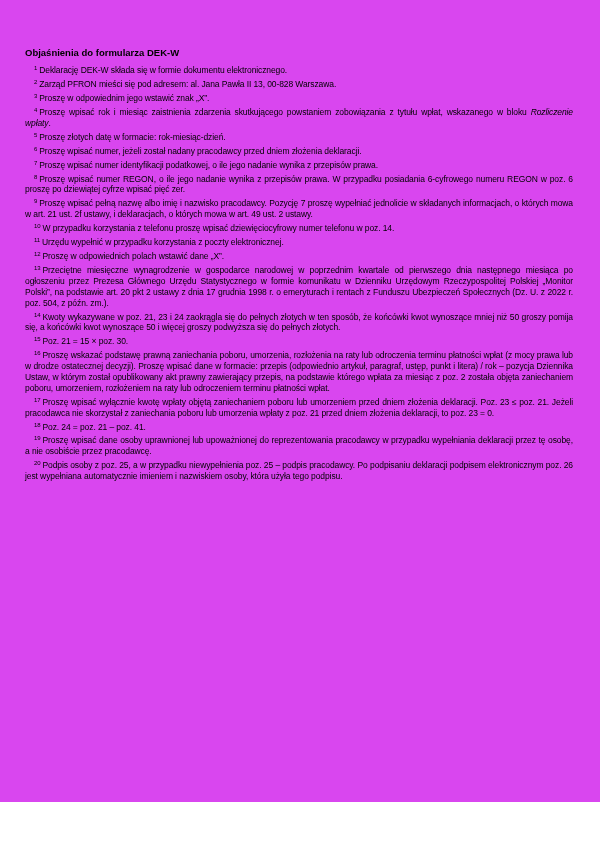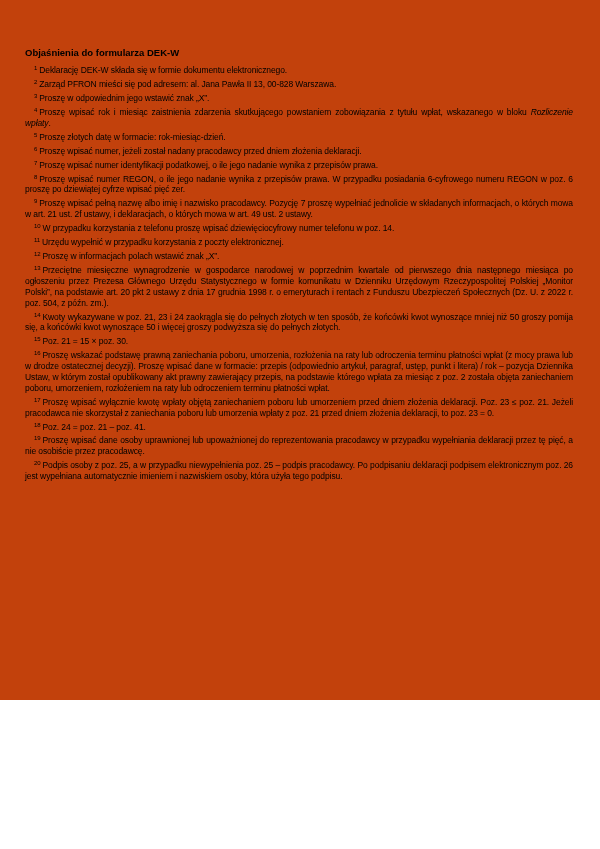--- a/index.html
+++ b/index.html
@@ -3,23 +3,23 @@
 <meta charset="utf-8">
 <style>
   html, body {
     margin: 0;
     padding: 0;
     background: #ffffff;
   }
   .page {
     position: relative;
     width: 600px;
-    height: 700px;
+    height: 802px;
     box-sizing: border-box;
-    background: #c2410c;
+    background: #d946ef;
     padding: 47px 27px 0 25px;
     font-family: "Liberation Sans", sans-serif;
     color: #000000;
     overflow: hidden;
   }
   .doc-title {
     font-size: 9.5px;
     line-height: 11px;
     font-weight: bold;
     margin: 0 0 7px 0;
@@ -65,30 +65,30 @@
   <p class="footnote"><sup>7</sup><span>Proszę wpisać numer identyfikacji podatkowej, o ile jego nadanie wynika z przepisów prawa.</span></p>
 
   <p class="footnote"><sup>8</sup><span>Proszę wpisać numer REGON, o ile jego nadanie wynika z przepisów prawa. W przypadku posiadania 6-cyfrowego numeru REGON w poz. 6 proszę po dziewiątej cyfrze wpisać pięć zer.</span></p>
 
   <p class="footnote"><sup>9</sup><span>Proszę wpisać pełną nazwę albo imię i nazwisko pracodawcy. Pozycję 7 proszę wypełniać jednolicie w składanych informacjach, o których mowa w art. 21 ust. 2f ustawy, i deklaracjach, o których mowa w art. 49 ust. 2 ustawy.</span></p>
 
   <p class="footnote"><sup>10</sup><span>W przypadku korzystania z telefonu proszę wpisać dziewięciocyfrowy numer telefonu w poz. 14.</span></p>
 
   <p class="footnote"><sup>11</sup><span>Urzędu wypełnić w przypadku korzystania z poczty elektronicznej.</span></p>
 
-  <p class="footnote"><sup>12</sup><span>Proszę w informacjach polach wstawić znak „X”.</span></p>
+  <p class="footnote"><sup>12</sup><span>Proszę w odpowiednich polach wstawić dane „X”.</span></p>
 
   <p class="footnote"><sup>13</sup><span>Przeciętne miesięczne wynagrodzenie w gospodarce narodowej w poprzednim kwartale od pierwszego dnia następnego miesiąca po ogłoszeniu przez Prezesa Głównego Urzędu Statystycznego w formie komunikatu w Dzienniku Urzędowym Rzeczypospolitej Polskiej „Monitor Polski”, na podstawie art. 20 pkt 2 ustawy z dnia 17 grudnia 1998 r. o emeryturach i rentach z Funduszu Ubezpieczeń Społecznych (Dz. U. z 2022 r. poz. 504, z późn. zm.).</span></p>
 
   <p class="footnote"><sup>14</sup><span>Kwoty wykazywane w poz. 21, 23 i 24 zaokrągla się do pełnych złotych w ten sposób, że końcówki kwot wynoszące mniej niż 50 groszy pomija się, a końcówki kwot wynoszące 50 i więcej groszy podwyższa się do pełnych złotych.</span></p>
 
   <p class="footnote"><sup>15</sup><span>Poz. 21 = 15 × poz. 30.</span></p>
 
   <p class="footnote"><sup>16</sup><span>Proszę wskazać podstawę prawną zaniechania poboru, umorzenia, rozłożenia na raty lub odroczenia terminu płatności wpłat (z mocy prawa lub w drodze ostatecznej decyzji). Proszę wpisać dane w formacie: przepis (odpowiednio artykuł, paragraf, ustęp, punkt i litera) / rok – pozycja Dziennika Ustaw, w którym został opublikowany akt prawny zawierający przepis, na podstawie którego wpłata za miesiąc z poz. 2 została objęta zaniechaniem poboru, umorzeniem, rozłożeniem na raty lub odroczeniem terminu płatności wpłat.</span></p>
 
   <p class="footnote"><sup>17</sup><span>Proszę wpisać wyłącznie kwotę wpłaty objętą zaniechaniem poboru lub umorzeniem przed dniem złożenia deklaracji. Poz. 23 ≤ poz. 21. Jeżeli pracodawca nie skorzystał z zaniechania poboru lub umorzenia wpłaty z poz. 21 przed dniem złożenia deklaracji, to poz. 23 = 0.</span></p>
 
   <p class="footnote"><sup>18</sup><span>Poz. 24 = poz. 21 – poz. 41.</span></p>
 
-  <p class="footnote"><sup>19</sup><span>Proszę wpisać dane osoby uprawnionej lub upoważnionej do reprezentowania pracodawcy w przypadku wypełniania deklaracji przez tę pięć, a nie osobiście przez pracodawcę.</span></p>
+  <p class="footnote"><sup>19</sup><span>Proszę wpisać dane osoby uprawnionej lub upoważnionej do reprezentowania pracodawcy w przypadku wypełniania deklaracji przez tę osobę, a nie osobiście przez pracodawcę.</span></p>
 
   <p class="footnote"><sup>20</sup><span>Podpis osoby z poz. 25, a w przypadku niewypełnienia poz. 25 – podpis pracodawcy. Po podpisaniu deklaracji podpisem elektronicznym poz. 26 jest wypełniana automatycznie imieniem i nazwiskiem osoby, która użyła tego podpisu.</span></p>
 </div>
 
 </body></html>

